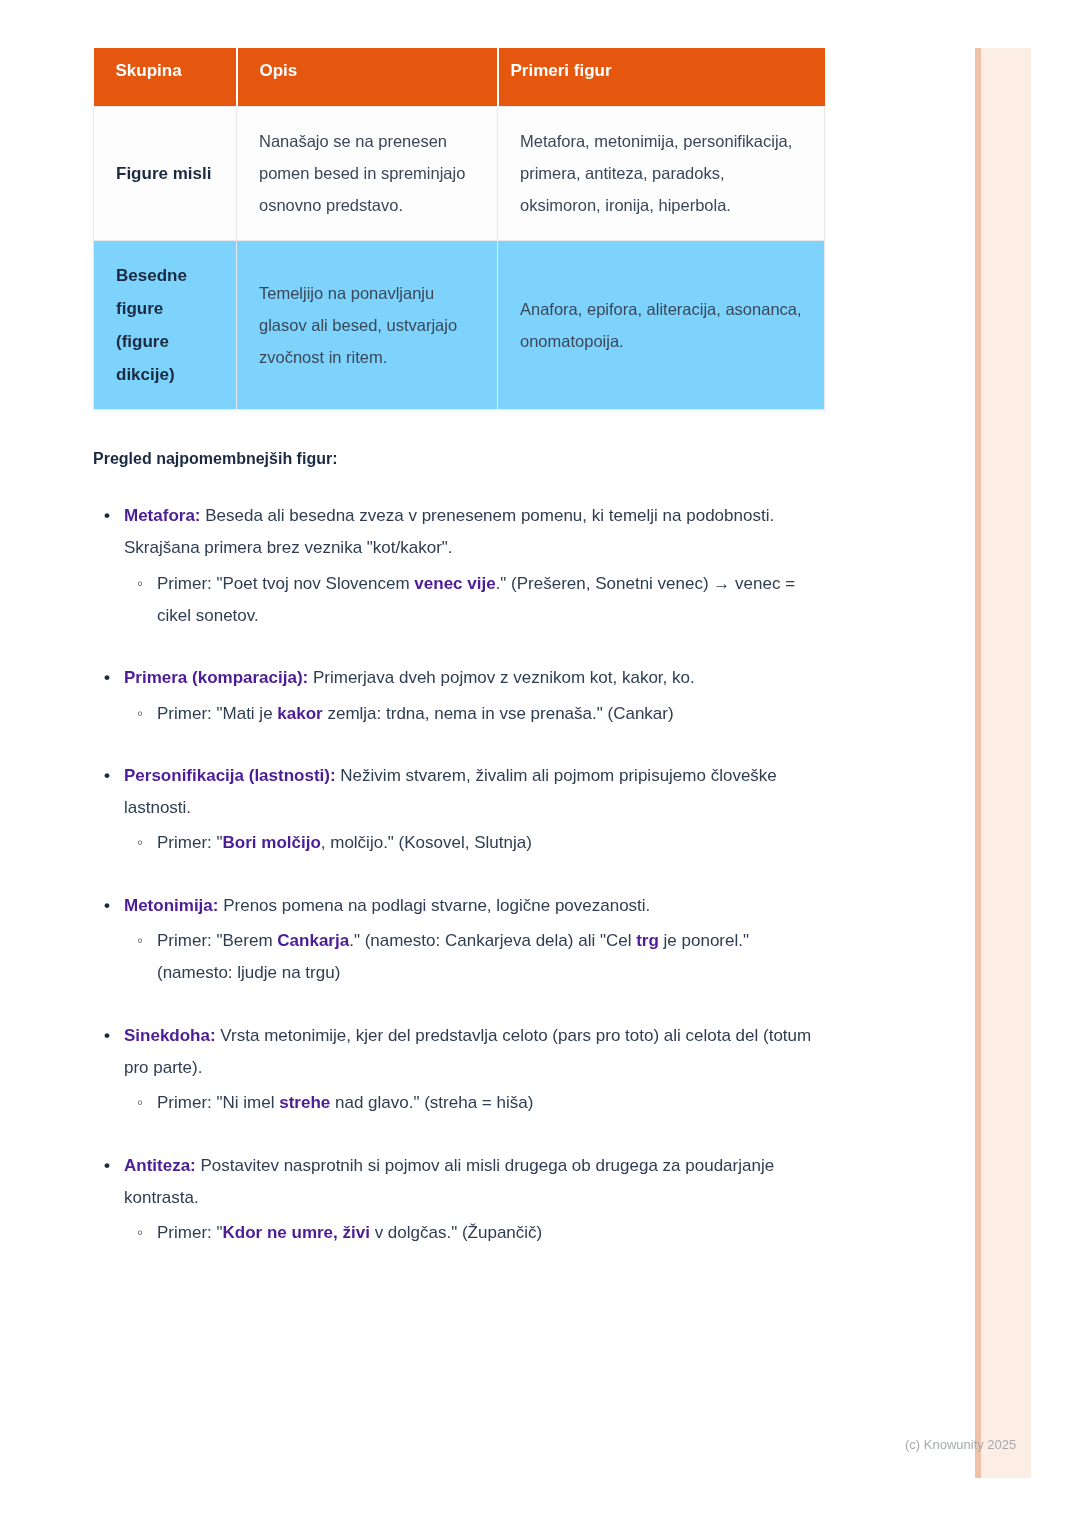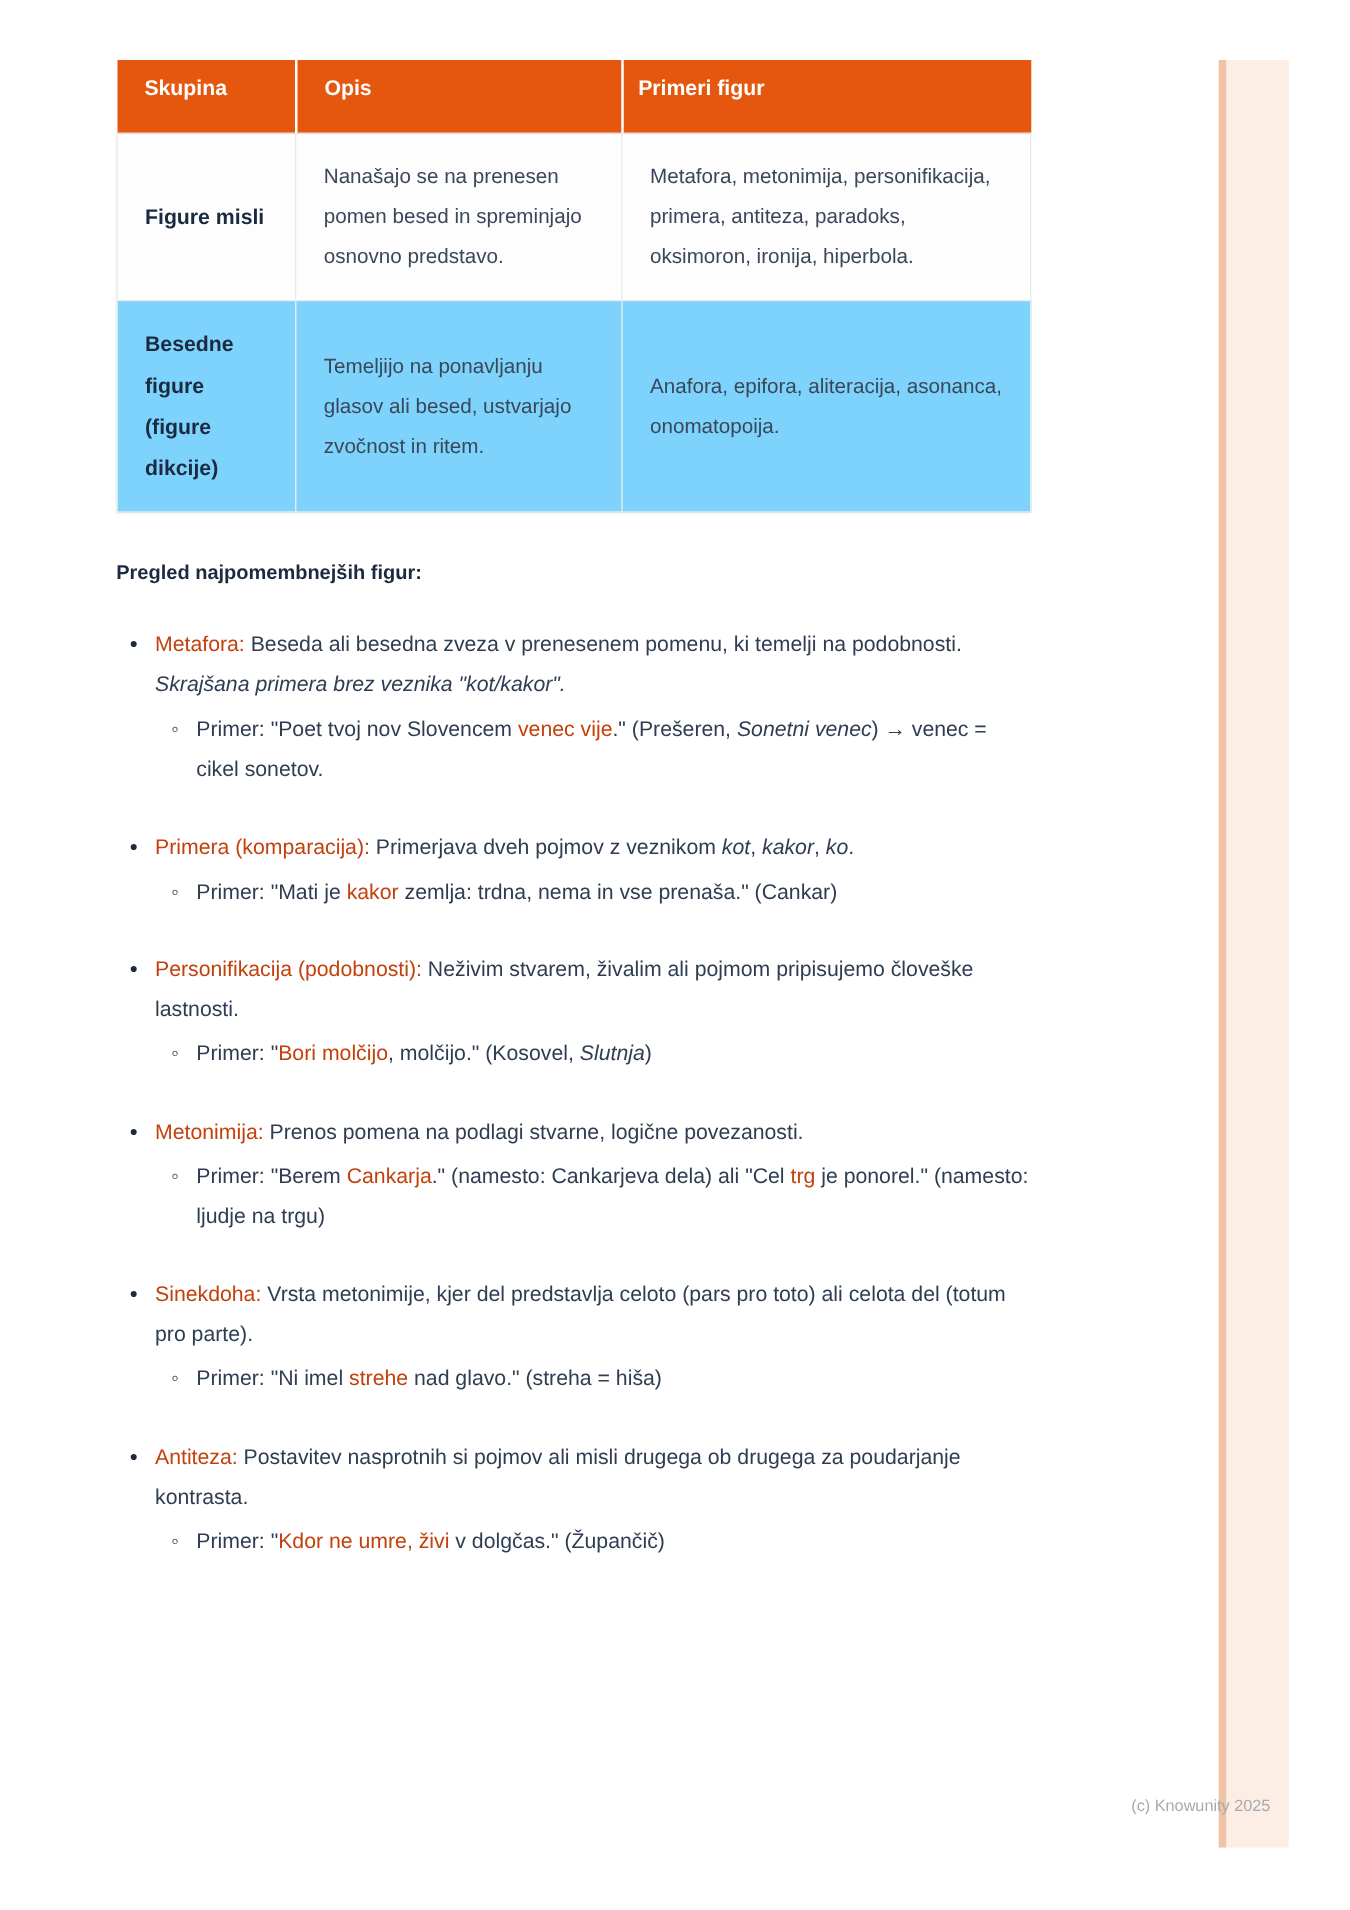--- a/index.html
+++ b/index.html
@@ -90,22 +90,22 @@
     margin-top: 3px;
     font-size: 17px;
     line-height: 1.9;
   }
   .sub-line::before {
     content: "\25E6";
     position: absolute;
     left: 44px; top: 0;
     color: #3a4759;
   }
-  .b { font-weight: normal; color: #c2410c; }
-  .i { font-style: italic; }
+  .b { font-weight: bold; color: #4c1d95; }
+  .i { }
   .copyright {
     position: absolute;
     left: 905px; top: 1437px;
     font-size: 13px;
     color: #a7aaae;
     white-space: nowrap;
   }
 </style>
 </head>
 <body>
@@ -146,21 +146,21 @@
   <ul class="fig-list">
     <li>
       <div class="main-line"><span class="b">Metafora: </span><span>Beseda ali besedna zveza v prenesenem pomenu, ki temelji na podobnosti. </span><span class="i">Skrajšana primera brez veznika "kot/kakor".</span></div>
       <div class="sub-line"><span>Primer: "Poet tvoj nov Slovencem </span><span class="b">venec vije</span><span>." (Prešeren, </span><span class="i">Sonetni venec</span><span>) → venec = cikel sonetov.</span></div>
     </li>
     <li>
       <div class="main-line"><span class="b">Primera (komparacija): </span><span>Primerjava dveh pojmov z veznikom </span><span class="i">kot</span><span>, </span><span class="i">kakor</span><span>, </span><span class="i">ko</span><span>.</span></div>
       <div class="sub-line"><span>Primer: "Mati je </span><span class="b">kakor</span><span> zemlja: trdna, nema in vse prenaša." (Cankar)</span></div>
     </li>
     <li>
-      <div class="main-line"><span class="b">Personifikacija (podobnosti): </span><span>Neživim stvarem, živalim ali pojmom pripisujemo človeške lastnosti.</span></div>
+      <div class="main-line"><span class="b">Personifikacija (lastnosti): </span><span>Neživim stvarem, živalim ali pojmom pripisujemo človeške lastnosti.</span></div>
       <div class="sub-line"><span>Primer: "</span><span class="b">Bori molčijo</span><span>, molčijo." (Kosovel, </span><span class="i">Slutnja</span><span>)</span></div>
     </li>
     <li>
       <div class="main-line"><span class="b">Metonimija: </span><span>Prenos pomena na podlagi stvarne, logične povezanosti.</span></div>
       <div class="sub-line"><span>Primer: "Berem </span><span class="b">Cankarja</span><span>." (namesto: Cankarjeva dela) ali "Cel </span><span class="b">trg</span><span> je ponorel." (namesto: ljudje na trgu)</span></div>
     </li>
     <li>
       <div class="main-line"><span class="b">Sinekdoha: </span><span>Vrsta metonimije, kjer del predstavlja celoto (pars pro toto) ali celota del (totum pro parte).</span></div>
       <div class="sub-line"><span>Primer: "Ni imel </span><span class="b">strehe</span><span> nad glavo." (streha = hiša)</span></div>
     </li>

